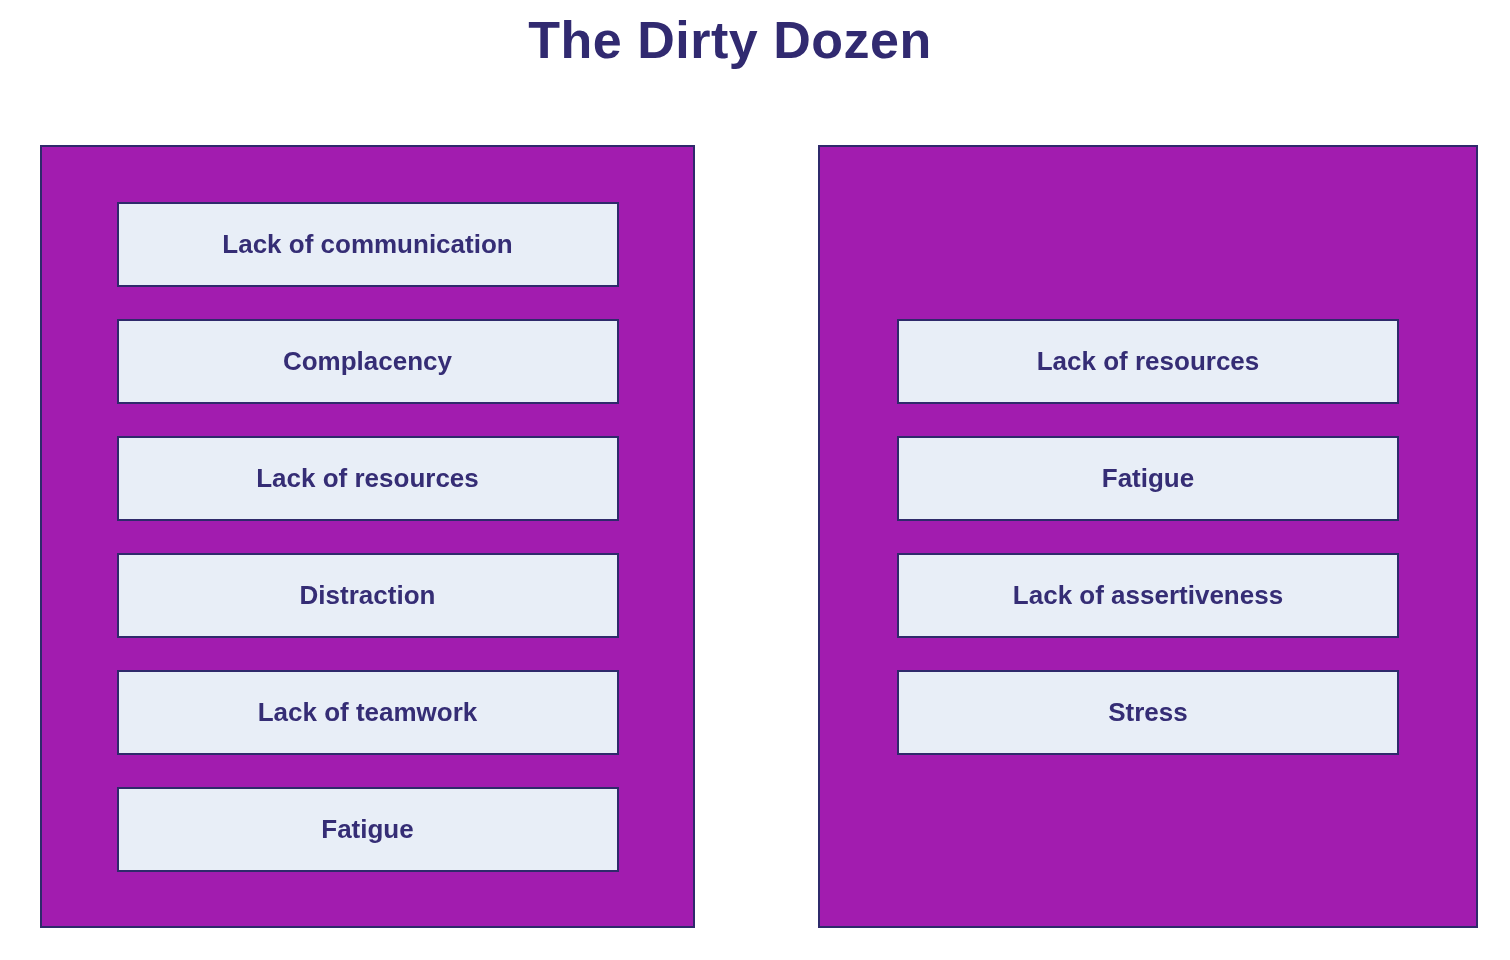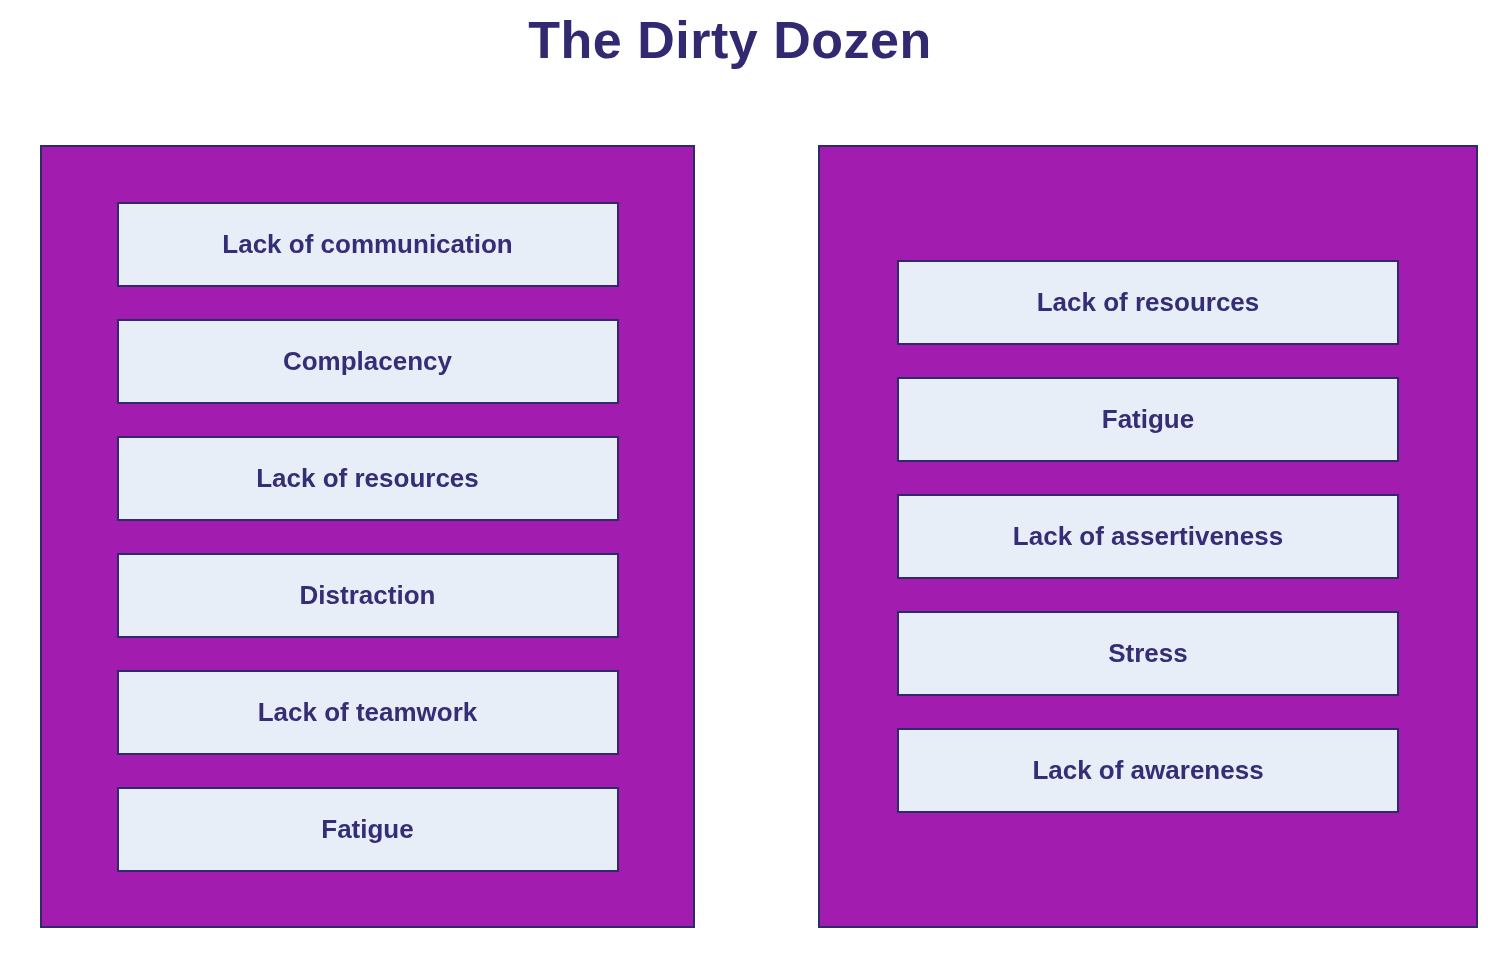--- a/index.html
+++ b/index.html
@@ -70,16 +70,15 @@
     <div class="factor-box">Distraction</div>
     <div class="factor-box">Lack of teamwork</div>
     <div class="factor-box">Fatigue</div>
   </div>
 
   <div class="panel panel-right">
     <div class="factor-box">Lack of resources</div>
     <div class="factor-box">Fatigue</div>
     <div class="factor-box">Lack of assertiveness</div>
     <div class="factor-box">Stress</div>
-    <div class="factor-box">Lack of awareness</div>
   </div>
 
 </div>
 
 </body></html>

